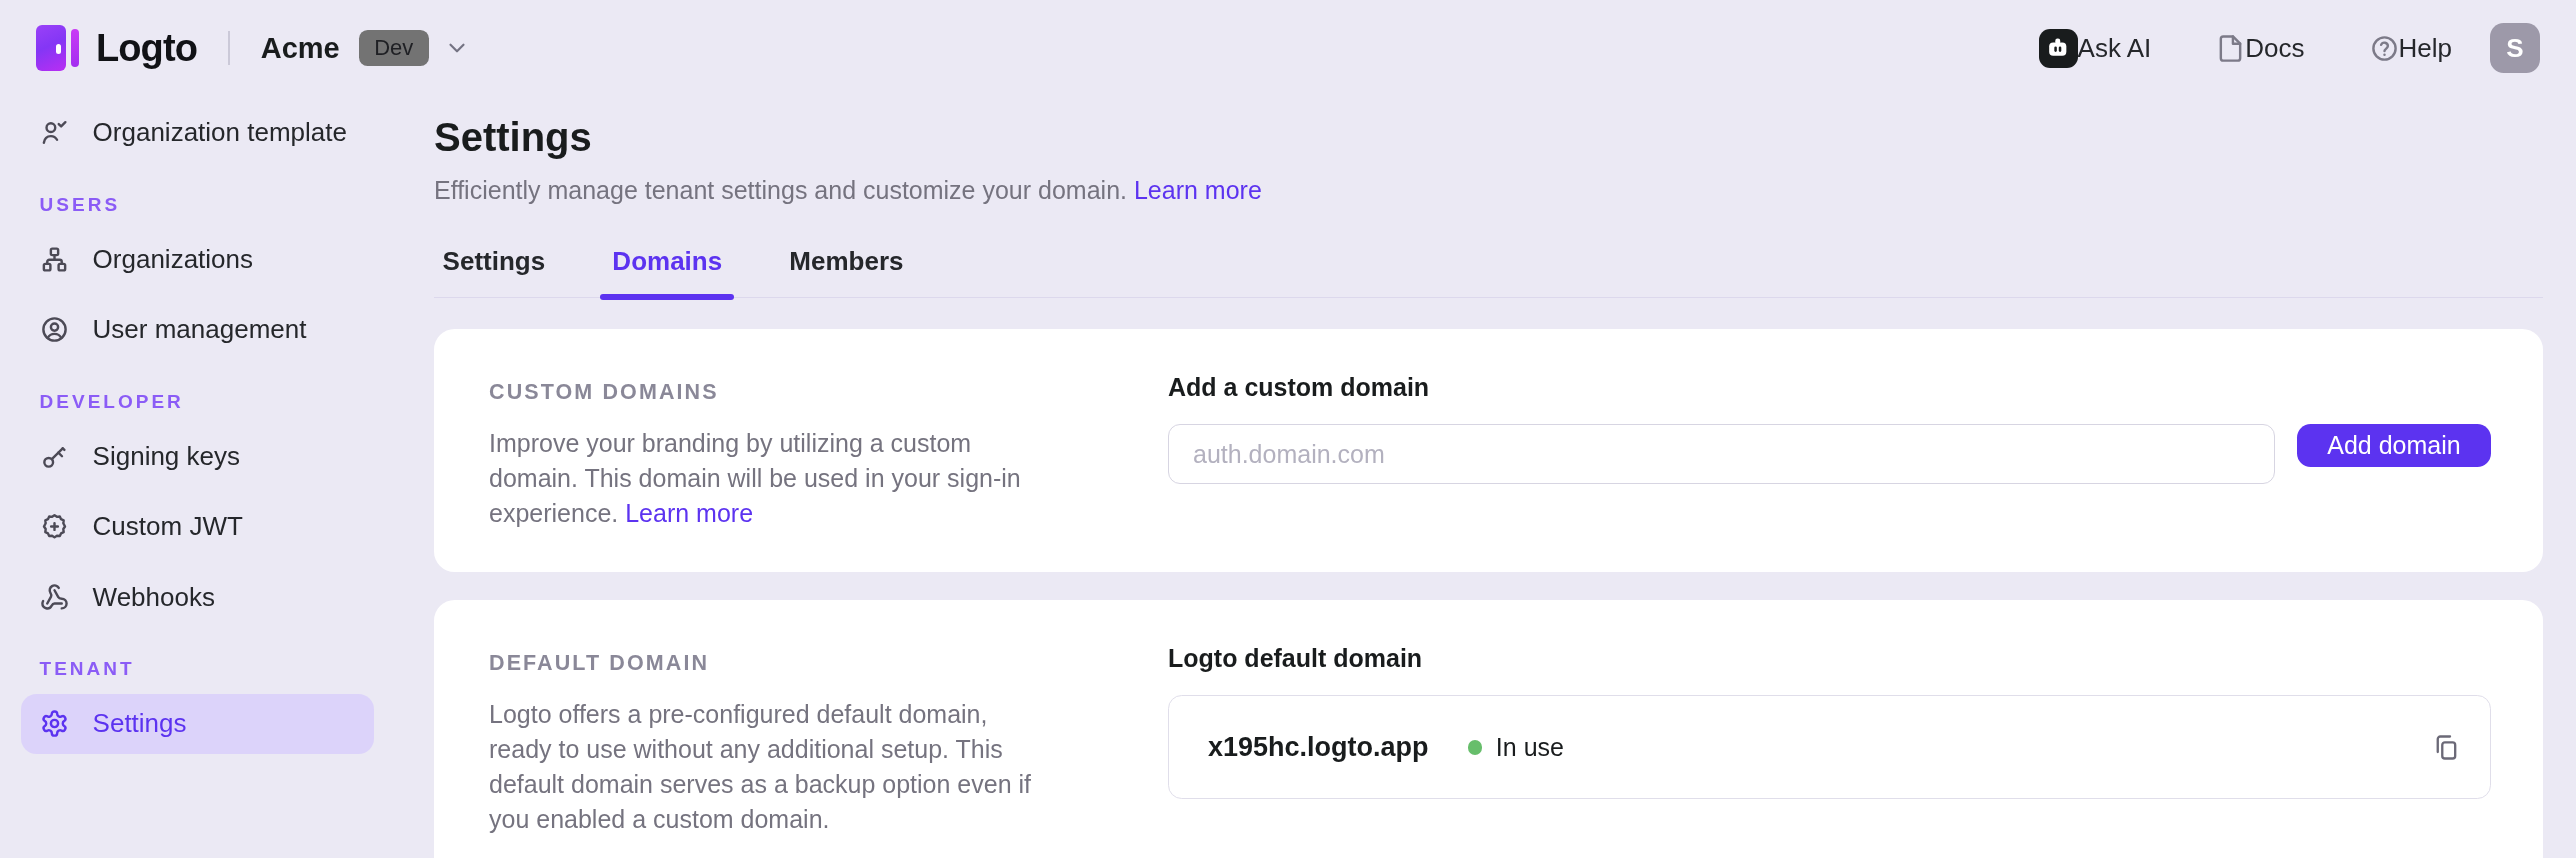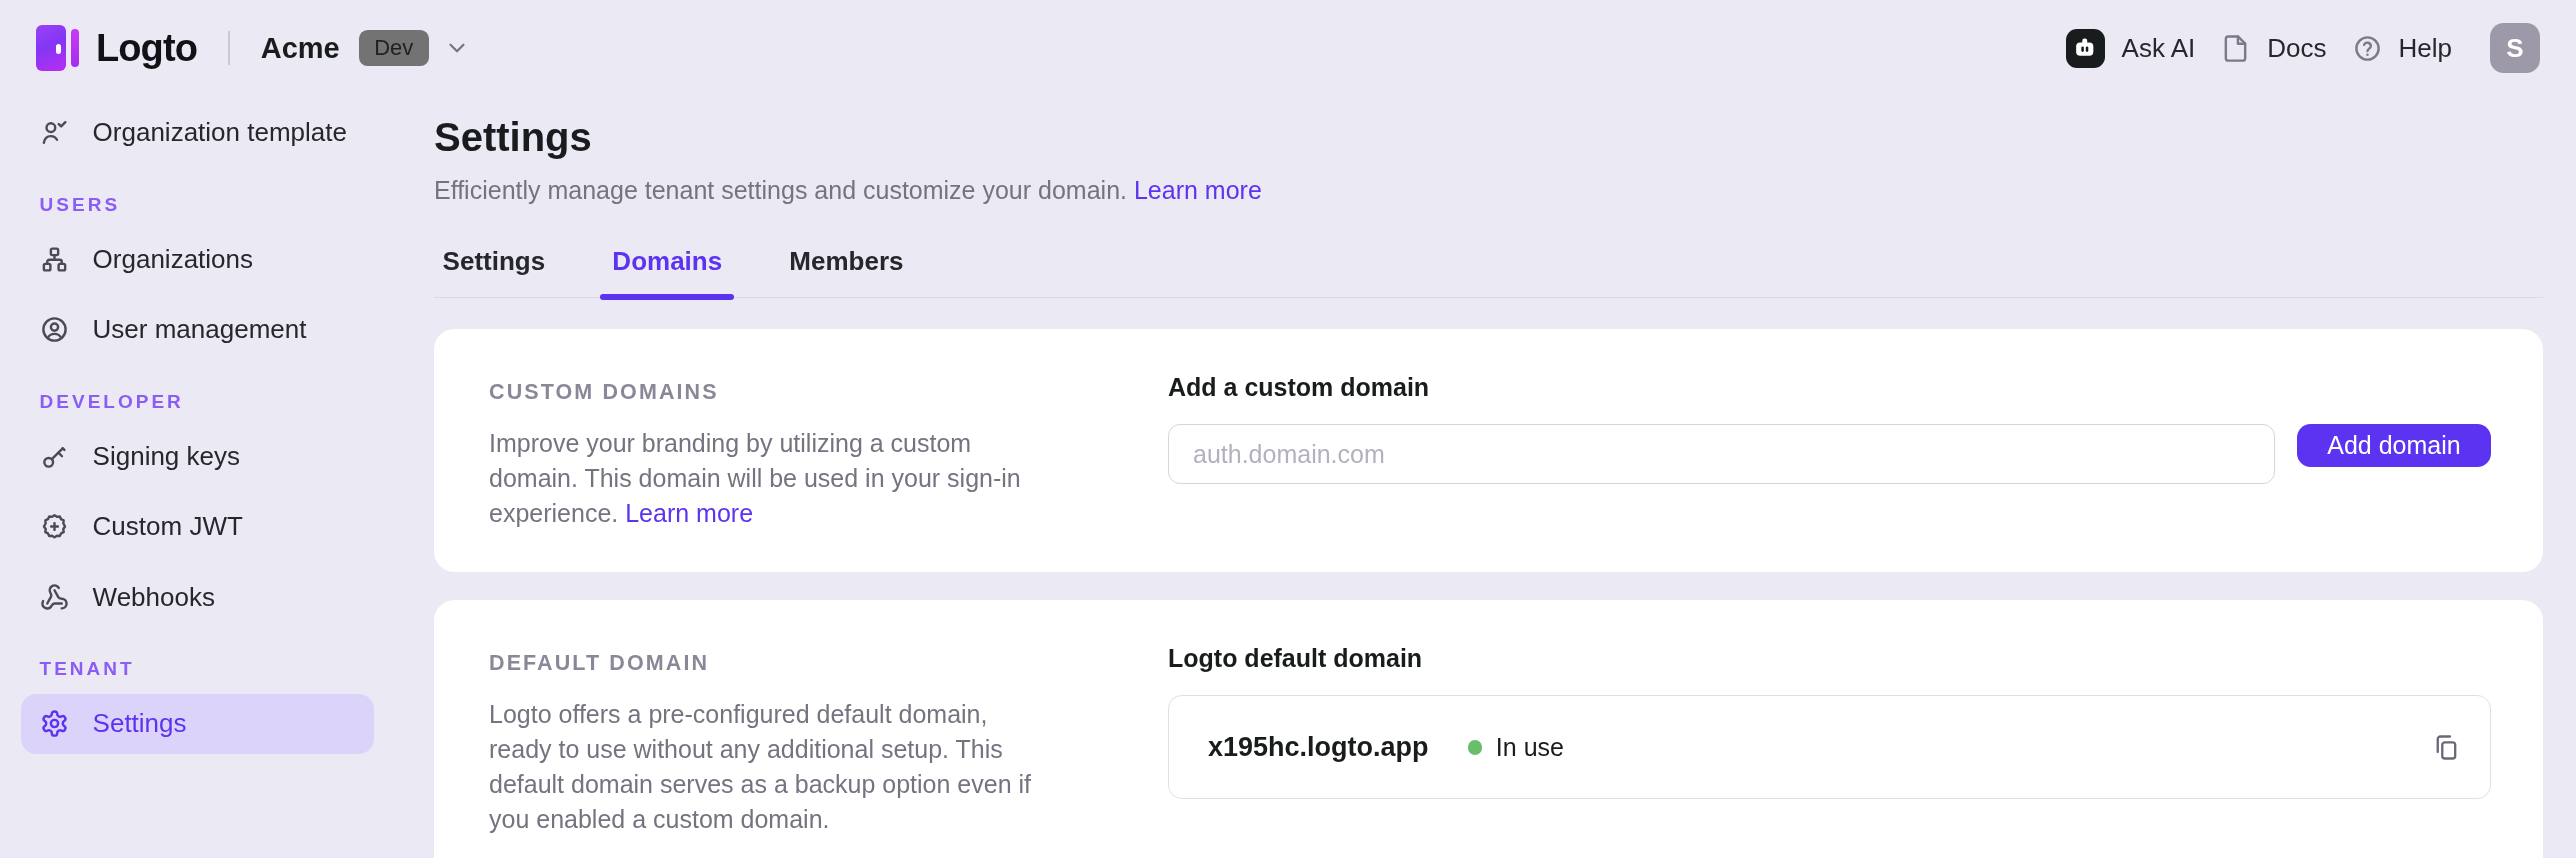--- a/index.html
+++ b/index.html
@@ -40,21 +40,21 @@
   .wordmark { font-size: 38px; font-weight: 800; letter-spacing: -0.9px; color: #111216; }
   .top-divider { width: 1.7px; height: 34px; background: #cbc9d8; margin: 0 31px; }
   .tenant { display: flex; align-items: center; }
   .tenant-name { font-size: 29px; font-weight: 700; color: #191c1d; }
   .tenant-badge {
     margin-left: 19px; padding: 5.2px 15.5px; border-radius: 8.6px;
     background: #737373; color: #1f2024; font-size: 22px; font-weight: 500;
   }
   .tenant-chevron { margin-left: 15.5px; color: #747383; }
   .top-actions { margin-left: auto; display: flex; align-items: center; }
-  .top-action { display: flex; align-items: center; gap: 17px; margin-left: 26px; cursor: pointer; }
+  .top-action { display: flex; align-items: center; gap: 0; margin-left: 65px; cursor: pointer; }
   .top-action-label { font-size: 26px; font-weight: 500; color: #25272b; }
   .askai-box {
     width: 39px; height: 39px; border-radius: 11px; background: #191c1d;
     display: flex; align-items: center; justify-content: center;
   }
   .gray-icon { color: #7c7a88; }
   .avatar {
     width: 50px; height: 50px; margin-left: 38px; border-radius: 13.7px;
     background: #9d99a9; color: #ffffff; font-size: 26px; font-weight: 600;
     display: flex; align-items: center; justify-content: center; cursor: pointer;

